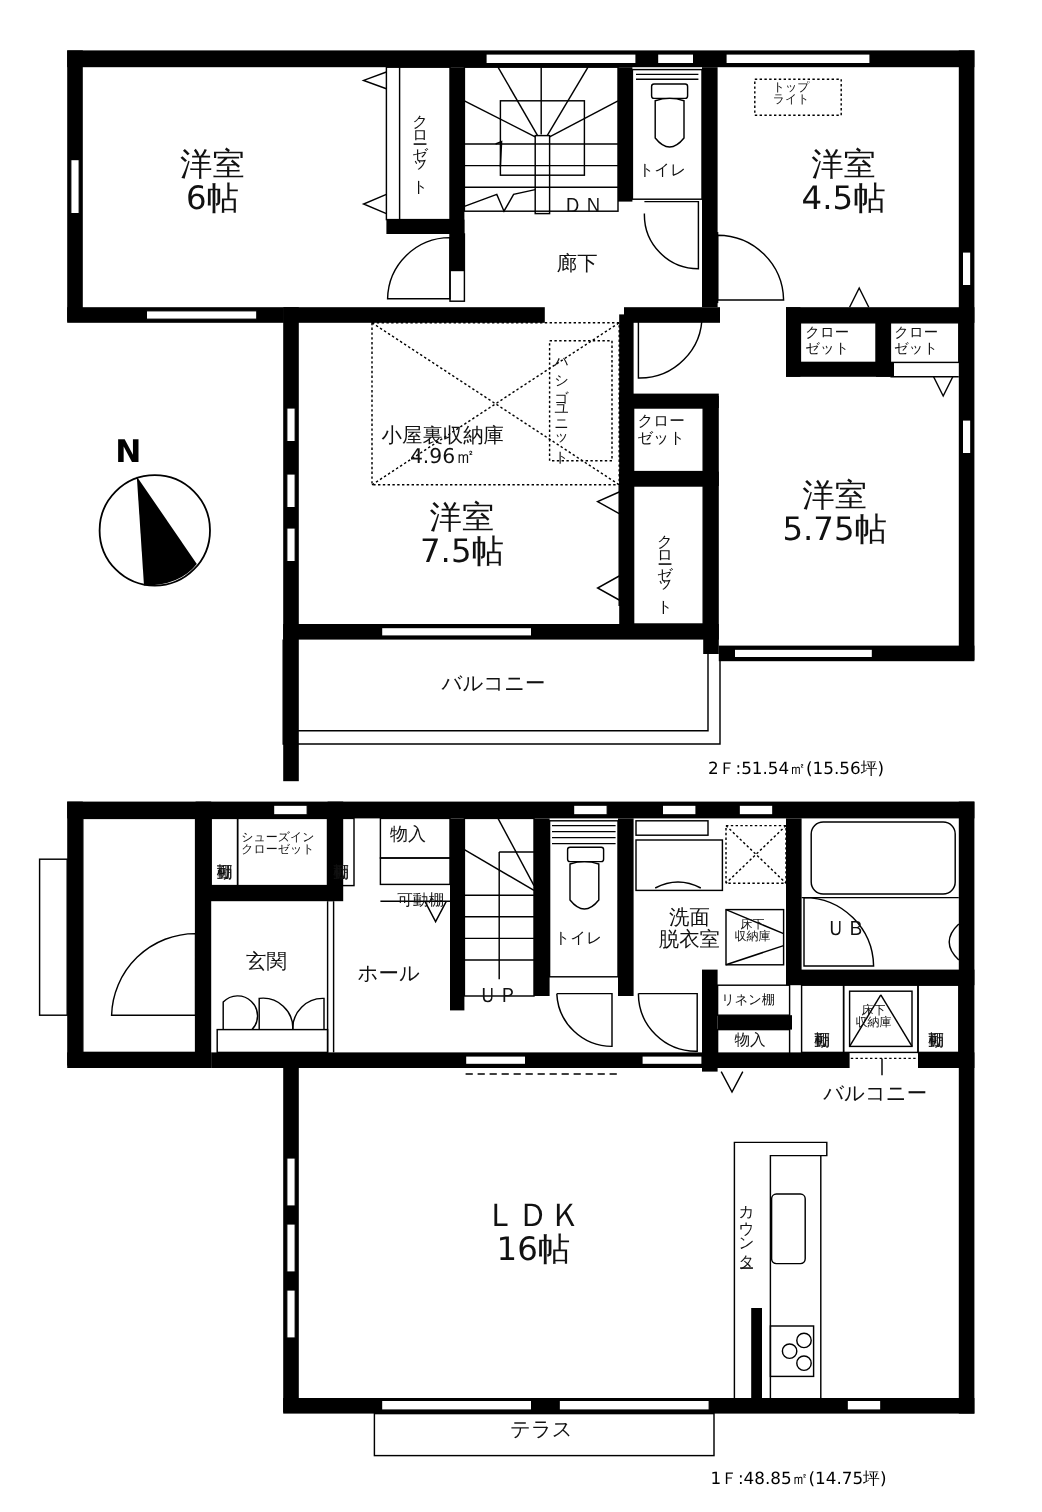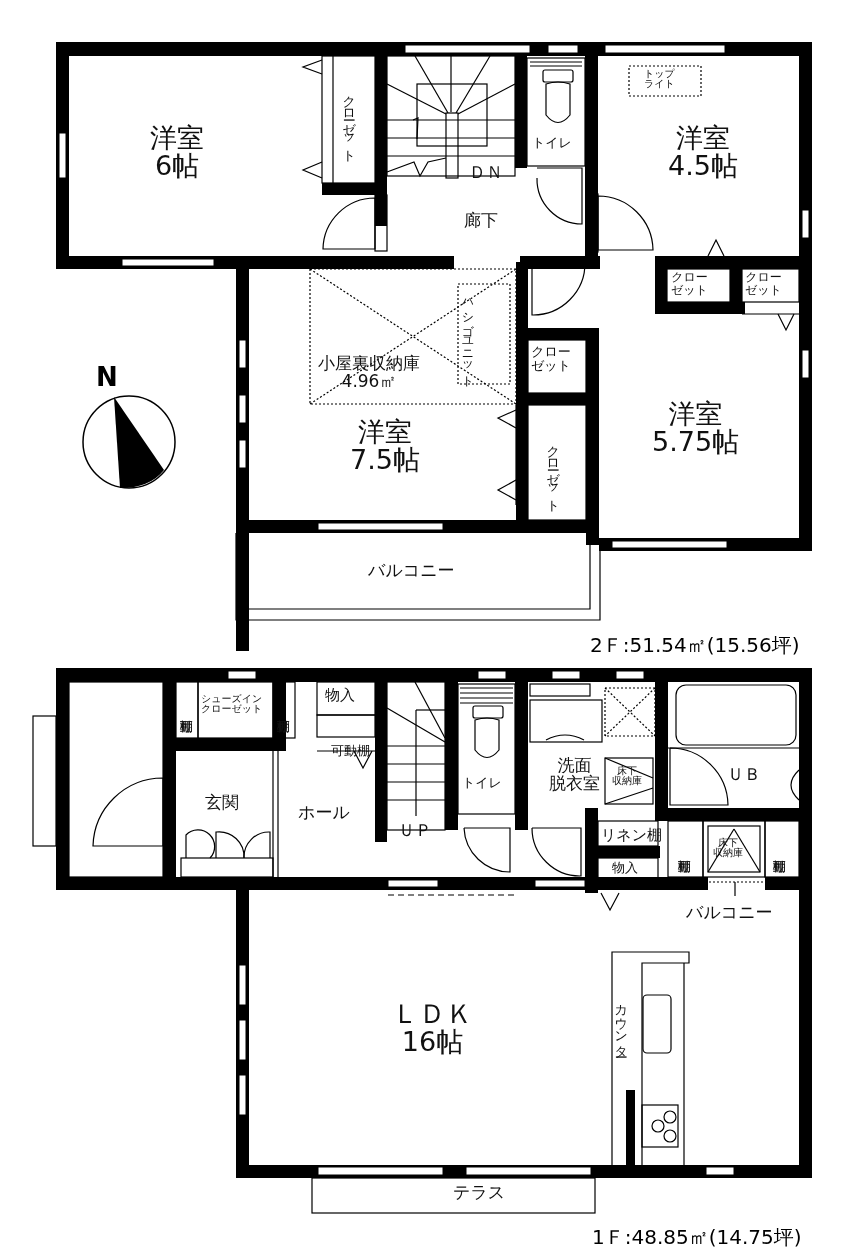--- a/index.html
+++ b/index.html
@@ -4,21 +4,21 @@
 <style>
   html,body{margin:0;padding:0;background:#fff;}
   body{width:868px;height:1260px;position:relative;overflow:hidden;font-family:"DejaVu Sans",sans-serif;color:#000;}
   svg.plan{position:absolute;left:0;top:0;}
   .lbl{position:absolute;text-align:center;line-height:1.05;white-space:nowrap;color:#111;}
   .big{font-size:27px;}
   .mid{font-size:17px;}
   .sm{font-size:13px;}
   .xs{font-size:10px;line-height:1.0;text-align:center;}
   .vert{writing-mode:vertical-rl;text-orientation:upright;letter-spacing:-1px;}
-  .area{position:absolute;font-size:20px;white-space:nowrap;}
+  .area{position:absolute;font-size:14px;white-space:nowrap;}
   .north{position:absolute;font-size:26px;font-weight:bold;}
 </style>
 </head>
 <body>
 
 <svg class="plan" width="868" height="1260" viewBox="0 0 868 1260">
 
   <g fill="#000">
 
     <rect x="56" y="42" width="756" height="14"></rect>
@@ -310,27 +310,27 @@
 <div class="lbl sm" style="left:325px;top:688px;font-size:15px;">物入</div>
 <div class="lbl sm" style="left:320px;top:744px;margin-left:11px;">可動棚</div>
 <div class="lbl mid" style="left:205px;top:794px;">玄関</div>
 <div class="lbl mid" style="left:298px;top:804px;">ホール</div>
 <div class="lbl mid" style="left:398px;top:822px;">ＵＰ</div>
 <div class="lbl sm" style="left:462px;top:776px;">トイレ</div>
 <div class="lbl mid" style="left:535px;top:757px;white-space:pre;margin-left:14px;">洗面
 脱衣室</div>
 <div class="lbl xs" style="left:612px;top:766px;white-space:pre;">床下
 収納庫</div>
-<div class="lbl mid" style="left:727px;top:766px;">ＵＢ</div>
-<div class="lbl xs" style="left:601px;top:828px;font-size:15px;">リネン棚</div>
+<div class="lbl mid" style="left:688px;top:766px;">ＵＢ</div>
+<div class="lbl xs" style="left:601px;top:828px;font-size:11px;">リネン棚</div>
 <div class="lbl sm" style="left:612px;top:861px;">物入</div>
 <div class="lbl sm vert" style="left:677px;top:826px;height:50px;">可動棚</div>
 <div class="lbl xs" style="left:713px;top:838px;white-space:pre;">床下
 収納庫</div>
 <div class="lbl sm vert" style="left:772px;top:826px;height:50px;">可動棚</div>
 <div class="lbl mid" style="left:686px;top:904px;">バルコニー</div>
-<div class="lbl big" style="left:392px;top:1000px;">
+<div class="lbl big" style="left:404px;top:1000px;">
   <div>ＬＤＫ</div>
   <div>16帖</div>
 </div>
 <div class="lbl sm vert" style="left:614px;top:982px;height:80px;">カウンター</div>
-<div class="lbl mid" style="left:425px;top:1184px;margin-left:28px;">テラス</div>
+<div class="lbl mid" style="left:425px;top:1184px;">テラス</div>
 <div class="area" style="left:592px;top:1224px;">1Ｆ:48.85㎡(14.75坪)</div>
 
 </body></html>

